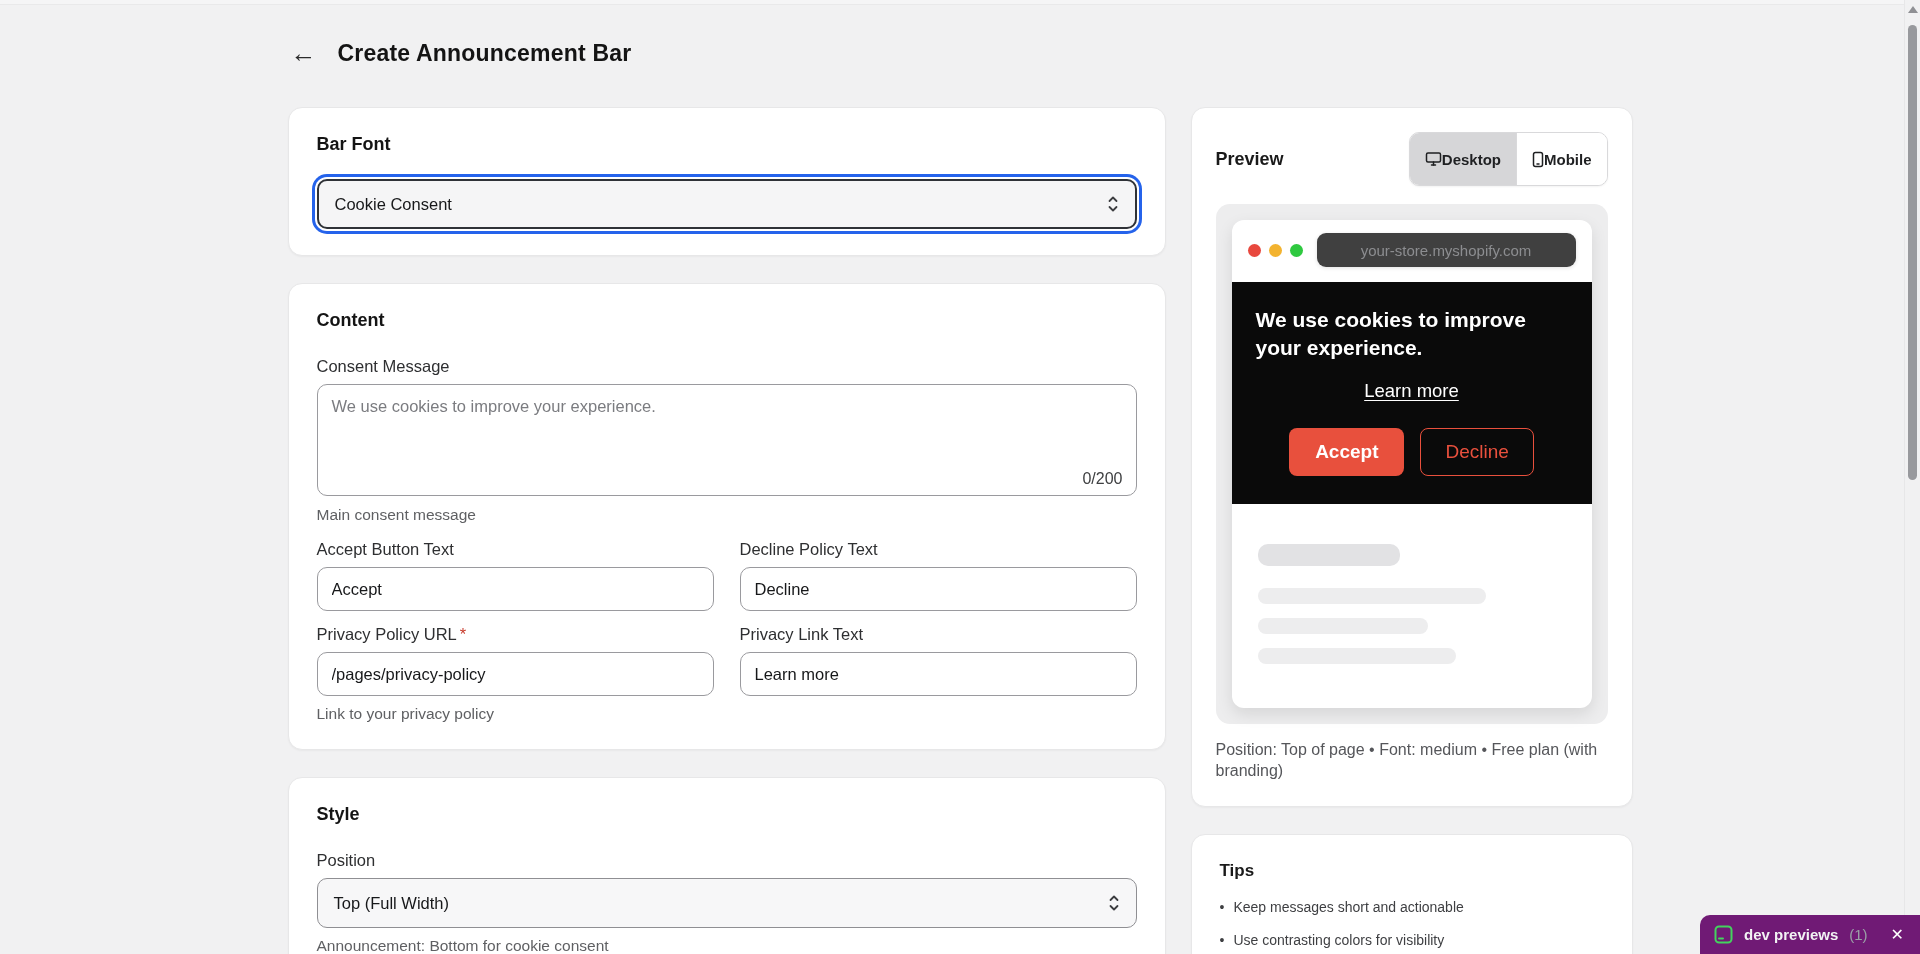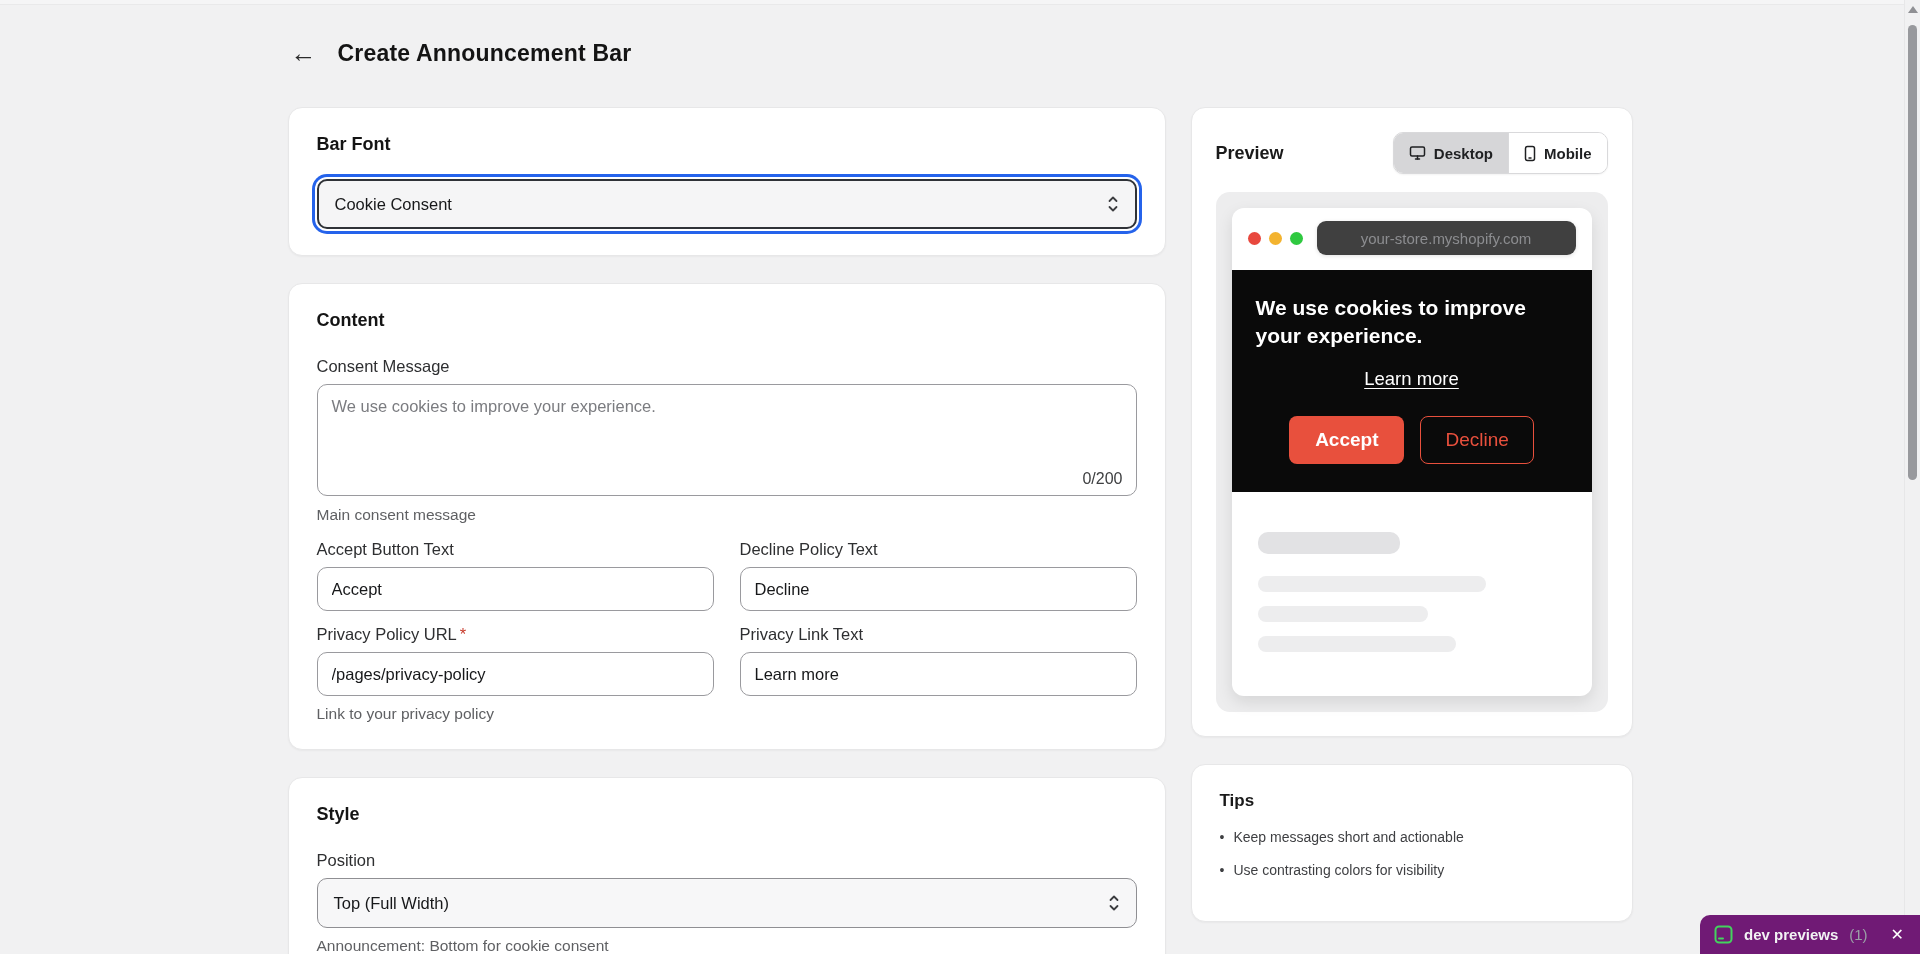--- a/index.html
+++ b/index.html
@@ -48,21 +48,21 @@
   .cell .helper { margin-top:9px; }
 
   .style-heading { margin-bottom:26px; }
   .style-helper { margin-top:9px; }
 
   
   .preview-header { display:flex; align-items:center; justify-content:space-between; margin-bottom:18px; }
   .preview-title { font-size:18px; font-weight:700; }
   .toggle { display:flex; border:1px solid #d9d9db; border-radius:10px; overflow:hidden; background:#fff;
             box-shadow:0 1px 2px rgba(0,0,0,.05); }
-  .toggle-seg { display:flex; align-items:center; gap:8px; padding:0 15px; height:40px;
+  .toggle-seg { display:flex; align-items:center; gap:0; padding:0 15px; height:52px;
                 font-size:15px; font-weight:600; color:#1f2022; background:#fff; border:none; cursor:pointer; font-family:inherit; }
   .toggle-seg.active { background:#d6d6d8; }
   .toggle-seg + .toggle-seg { border-left:1px solid #d9d9db; }
 
   .mockup { background:#ededee; border-radius:14px; padding:16px; }
   .browser { background:#fff; border-radius:12px; box-shadow:0 6px 16px rgba(0,0,0,.10); overflow:hidden;
              display:flex; flex-direction:column; height:488px; }
   .chrome { display:flex; align-items:center; gap:14px; padding:13px 16px 15px; }
   .dots { display:flex; gap:8px; }
   .dot { width:13px; height:13px; border-radius:50%; }
@@ -241,20 +241,21 @@
 
             <div class="skeleton">
               <div class="skel skel-1"></div>
               <div class="skel skel-2"></div>
               <div class="skel skel-3"></div>
               <div class="skel skel-4"></div>
             </div>
           </div>
         </div>
 
+        <p class="preview-caption">Position: Top of page • Font: medium • Free plan (with branding)</p>
       </section>
 
       <section class="card tips-card">
         <h2 class="tips-heading">Tips</h2>
         <ul class="tips-list">
           <li>
               <span>Keep messages short and actionable</span>
             </li>
           <li>
               <span>Use contrasting colors for visibility</span>

